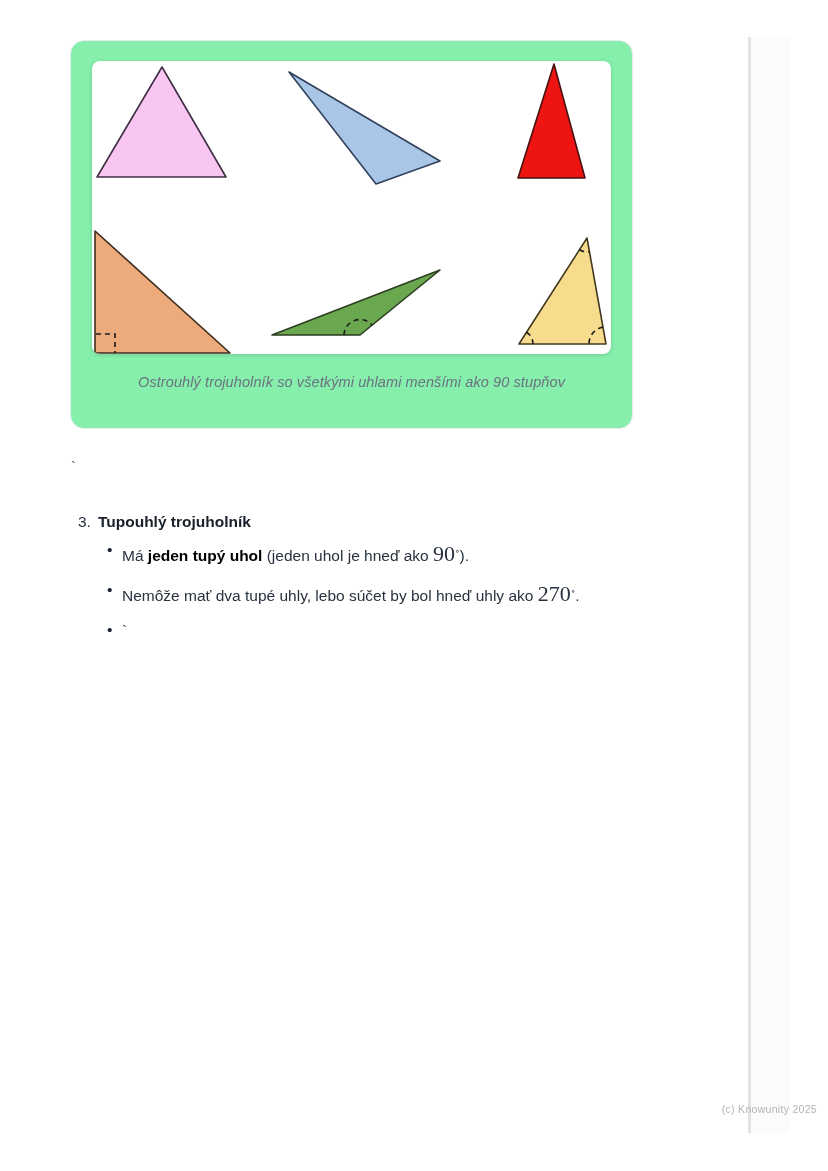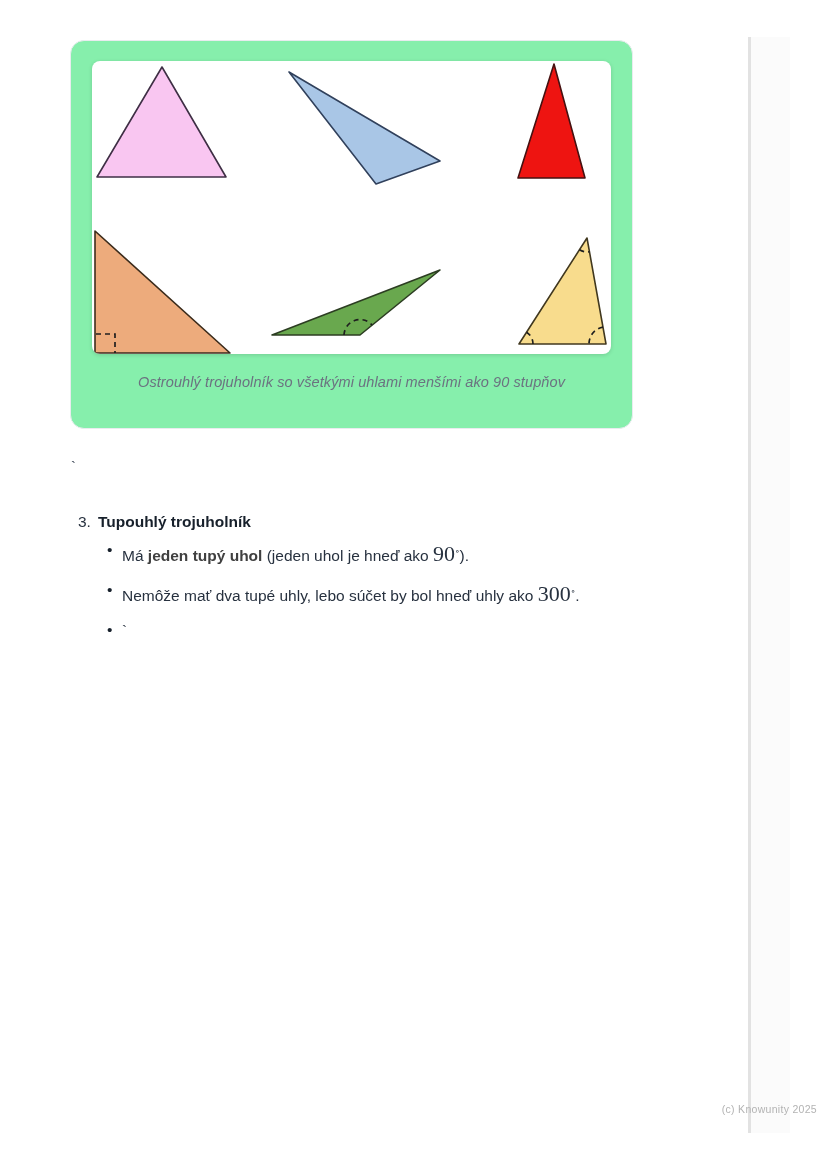--- a/index.html
+++ b/index.html
@@ -53,21 +53,21 @@
   .list-header { display:flex; gap:7px; font-size:15.5px; line-height:20px; }
   .list-number { font-weight:400; color:#27313f; }
   .list-title  { font-weight:700; color:#17202b; }
 
   ul.bullets { list-style:none; margin:9px 0 0 0; padding:0; }
   ul.bullets li {
     position:relative; padding-left:44px; margin-bottom:15px;
     font-size:15.5px; line-height:20px; color:#27313f;
   }
   .dot { position:absolute; left:29px; top:-1px; color:#17202b; }
-  .seg-bold { font-weight:700; color:#404040; }
+  .seg-bold { font-weight:700; color:#000000; }
   .seg-math { font-family:Liberation Serif, serif; font-size:22px; }
   .seg-mathsup { font-family:"Liberation Serif","DejaVu Serif",serif; font-size:9px; vertical-align:7px; }
 
   .footer {
     position:absolute; top:1103px; left:0; width:775px;
     text-align:right; font-size:10.5px; color:#b3b3b3;
     z-index:5; letter-spacing:.3px;margin-left:42px;
   }
 </style>
 </head>
@@ -97,18 +97,18 @@
 
 <div class="stray-tick">`</div>
 
 <div class="list-block">
   <div class="list-header">
     <span class="list-number">3.</span>
     <span class="list-title">Tupouhlý trojuholník</span>
   </div>
   <ul class="bullets">
       <li><span class="dot">•</span><span class="seg-normal">Má </span><span class="seg-bold">jeden tupý uhol</span><span class="seg-normal"> (jeden uhol je hneď ako </span><span class="seg-math">90</span><span class="seg-mathsup">∘</span><span class="seg-normal">).</span></li>
-      <li><span class="dot">•</span><span class="seg-normal">Nemôže mať dva tupé uhly, lebo súčet by bol hneď uhly ako </span><span class="seg-math">300</span><span class="seg-mathsup">∘</span><span class="seg-normal">.</span></li>
+      <li><span class="dot">•</span><span class="seg-normal">Nemôže mať dva tupé uhly, lebo súčet by bol hneď uhly ako </span><span class="seg-math">270</span><span class="seg-mathsup">∘</span><span class="seg-normal">.</span></li>
       <li><span class="dot">•</span><span class="seg-normal">`</span></li>
     </ul>
 </div>
 
 <div class="footer">(c) Knowunity 2025</div>
 
 </body></html>

